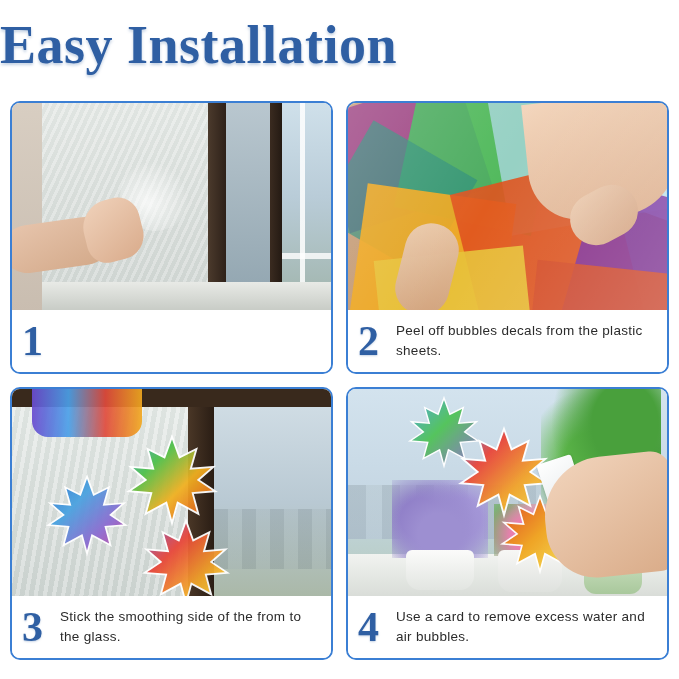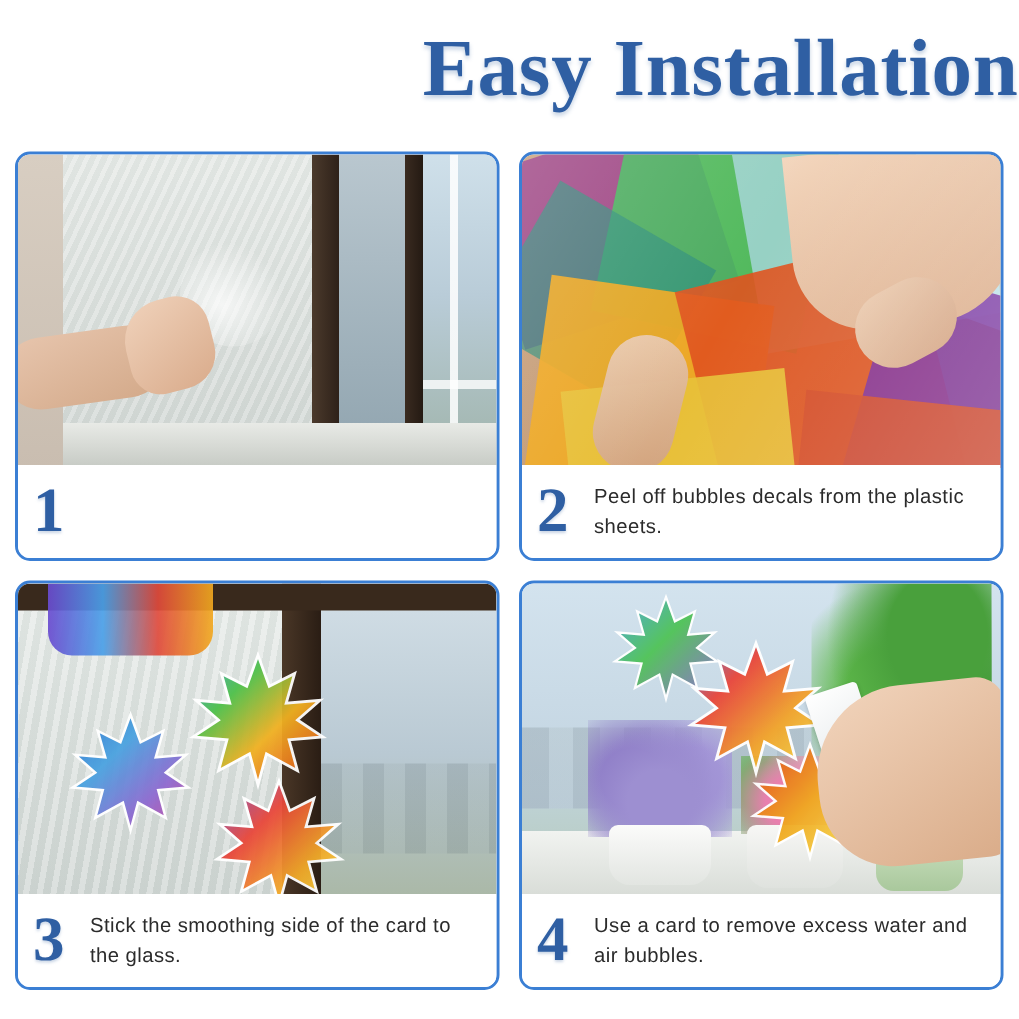--- a/index.html
+++ b/index.html
@@ -18,21 +18,21 @@
     width: 679px;
     height: 679px;
     background: #ffffff;
     box-sizing: border-box;
   }
   .title {
     position: absolute;
     top: 14px;
     left: 0;
     width: 679px;
-    text-align: right;
+    text-align: left;
     font-family: "Liberation Serif", serif;
     font-weight: bold;
     font-size: 54px;
     letter-spacing: 0.5px;
     color: #2f5fa3;
     text-shadow: 0 2px 3px rgba(120,150,190,0.45);
   }
   .grid {
     position: absolute;
     top: 101px;
@@ -361,21 +361,21 @@
                 <stop offset="70%" stop-color="#f2a92a"></stop>
                 <stop offset="100%" stop-color="#f5e04a"></stop>
               </linearGradient>
             </defs>
             <path d="M50 4 L58 26 L76 17 L70 38 L94 36 L78 50 L96 62 L72 64 L78 86 L56 74 L50 96 L44 74 L22 86 L28 64 L4 62 L22 50 L6 36 L30 38 L24 17 L42 26 Z" fill="url(#lg3c)" stroke="#ffffff" stroke-width="2" opacity="0.95"></path>
           </svg>
         </div>
       </div>
       <div class="caption">
         <div class="step-num">3</div>
-        <div class="caption-text">Stick the smoothing side of the card to the glass.</div>
+        <div class="caption-text">Stick the smoothing side of the from to the glass.</div>
       </div>
     </div>
 
     <div class="card">
       <div class="photo p4">
         <div class="sky"></div>
         <div class="city"></div>
         <div class="sill"></div>
         <div class="plantL"></div>
         <div class="potL"></div>

